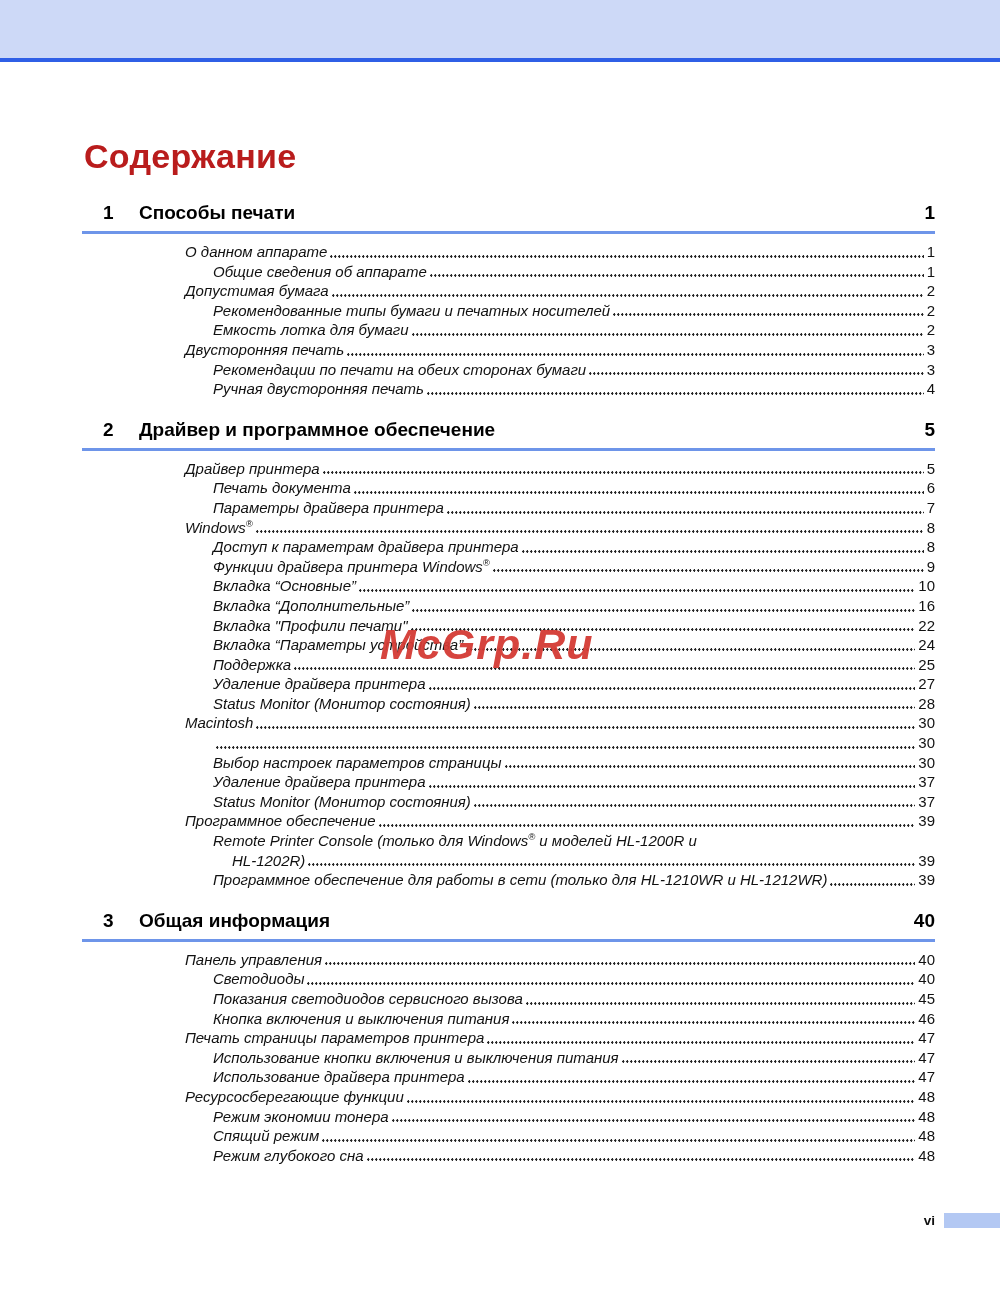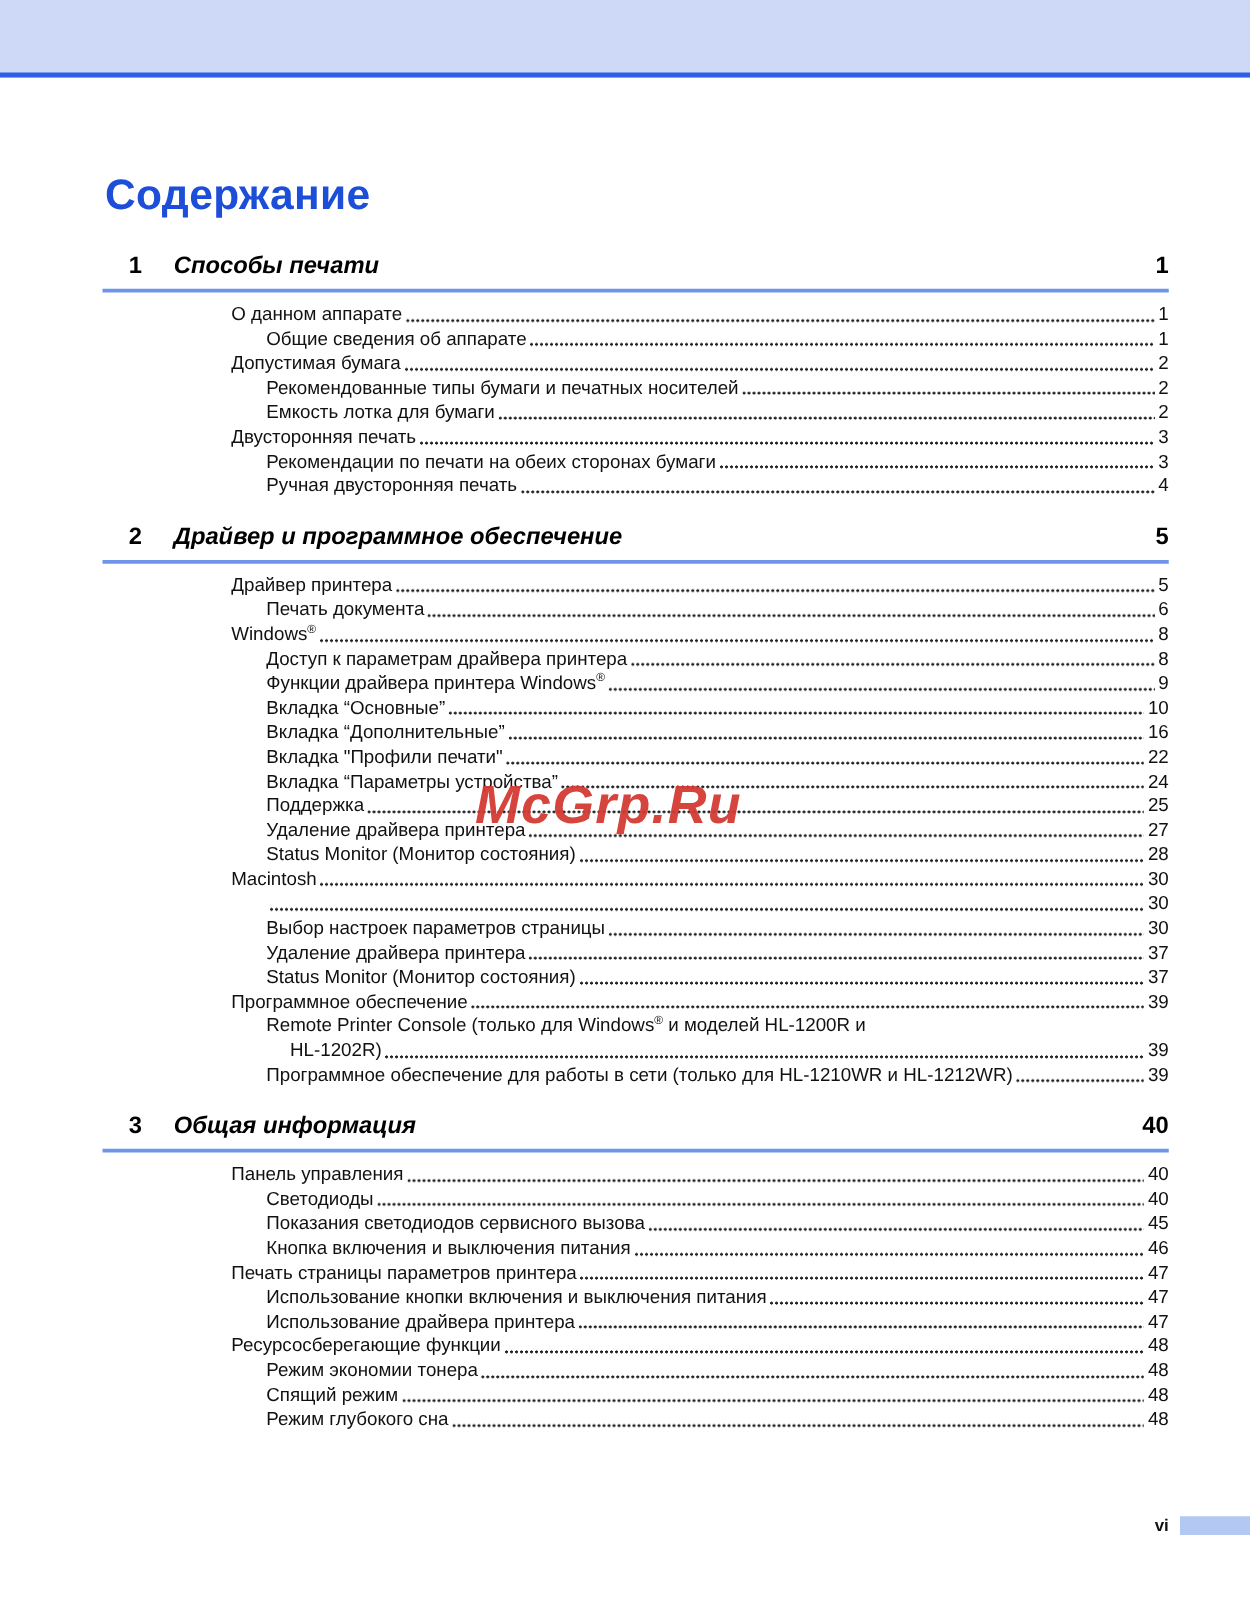--- a/index.html
+++ b/index.html
@@ -7,40 +7,40 @@
     width:1000px; height:1294px; position:relative; overflow:hidden;
     font-family:"Liberation Sans", sans-serif; color:#111;
   }
   .band {
     height:58px; background:var(--band,#cdd9f7);
     border-bottom:4px solid var(--rule,#2f5fe6);
   }
   .content { margin-left:82px; margin-right:65px; }
   h1.page-title {
     font-size:34px; line-height:36px; font-weight:bold;
-    margin:76px 0 0 2px; letter-spacing:0.3px; color:#1d4ed8;
+    margin:76px 0 0 2px; letter-spacing:0.3px; color:#b91c1c;
   }
   .chapter { margin-top:20px; }
   .chapter:first-of-type { margin-top:28px; }
   .ch-head {
     display:flex; align-items:baseline;
     font-weight:bold; font-size:19px; line-height:22px; color:#000;
     padding-bottom:7px; border-bottom:3px solid var(--chapter_rule,#6e95e9);
   }
   .ch-num { width:57px; padding-left:21px; box-sizing:border-box; }
-  .ch-title { flex:1;font-style:italic; }
+  .ch-title { flex:1; }
   .entries { margin-top:8px; }
   .row {
     display:flex; align-items:baseline;
     font-size:15px; line-height:19.6px; height:19.6px; color:#111;
   }
   .lvl1 { padding-left:103px; }
   .lvl2 { padding-left:131px; }
   .cont { padding-left:150px; }
-  .lbl { white-space:pre; }
+  .lbl { white-space:pre;font-style:italic; }
   .dots { flex:1; position:relative; margin:0 2px; min-width:10px; align-self:stretch; }
   .dots::after {
     content:""; position:absolute; left:1px; right:1px; bottom:4px; height:3px;
     background-image:radial-gradient(circle at 1.3px 1.5px, #222 1px, rgba(0,0,0,0) 1.35px);
     background-size:4px 3px; background-repeat:repeat-x;
   }
   .pg { white-space:pre; }
   .lbl sup { font-size:9.5px; line-height:0; }
   .watermark {
     position:absolute; left:380px; top:620px; z-index:5;
@@ -131,20 +131,25 @@
     <span class="dots"></span>
     <span class="pg">5</span>
   </div>
 
   <div class="row lvl2">
     <span class="lbl">Печать документа</span>
     <span class="dots"></span>
     <span class="pg">6</span>
   </div>
 
+  <div class="row lvl2">
+    <span class="lbl">Параметры драйвера принтера</span>
+    <span class="dots"></span>
+    <span class="pg">7</span>
+  </div>
 
   <div class="row lvl1">
     <span class="lbl"><span>Windows</span><sup>®</sup></span>
     <span class="dots"></span>
     <span class="pg">8</span>
   </div>
 
   <div class="row lvl2">
     <span class="lbl">Доступ к параметрам драйвера принтера</span>
     <span class="dots"></span>

